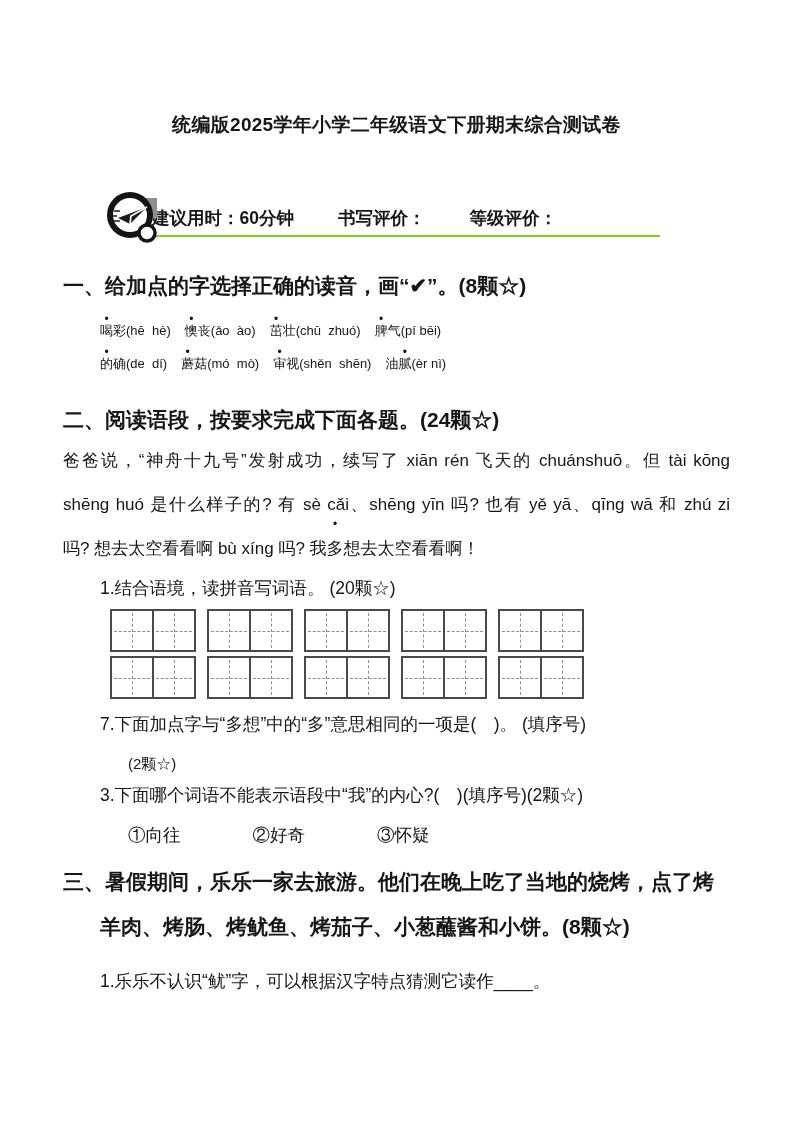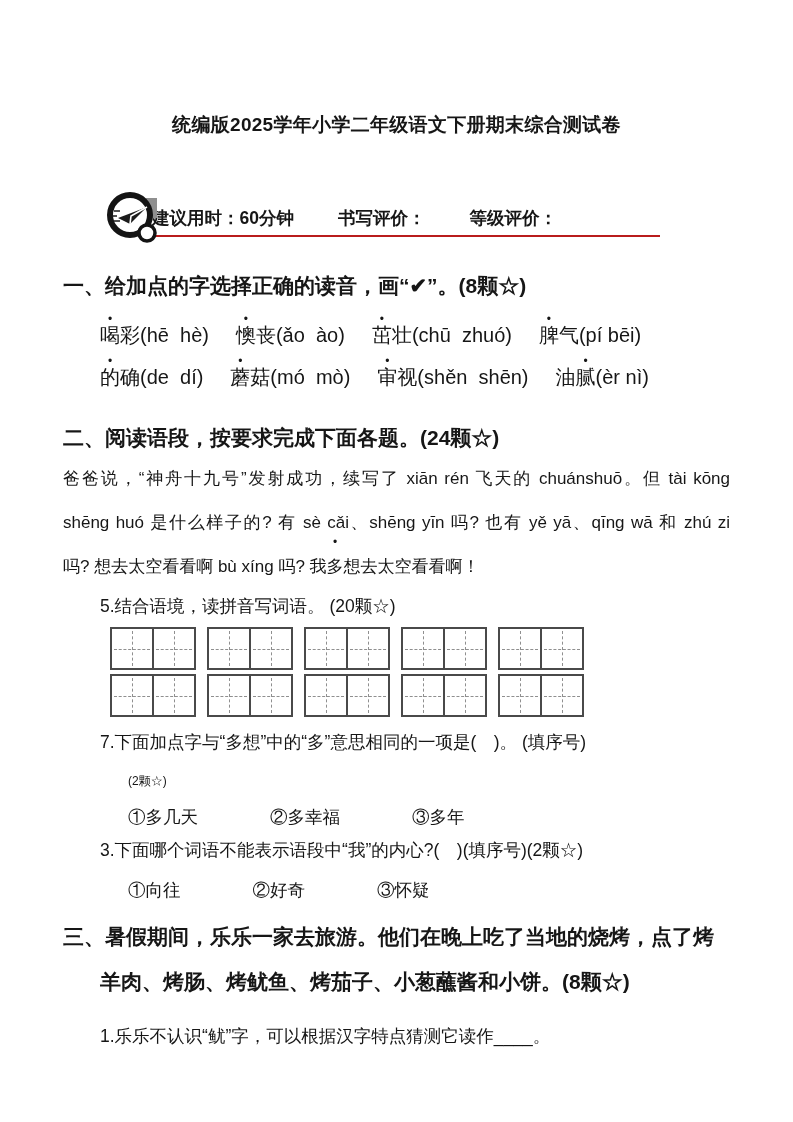--- a/index.html
+++ b/index.html
@@ -22,40 +22,40 @@
     letter-spacing:.3px;
   }
   
   .info-bar{
     display:flex;align-items:flex-end;
     margin-top:50px;margin-left:42px;
   }
   .icon-wrap{flex:none;margin-right:-7px;margin-bottom:-11px;position:relative;z-index:1;}
   .info-line{
     display:flex;gap:44px;
-    border-bottom:2px solid #b91c1c;
+    border-bottom:2px solid #84cc16;
     padding-bottom:5px;
     width:508px;
     font-size:17.5px;font-weight:600;
     white-space:nowrap;
   }
   .sec-heading{
     font-size:21px;font-weight:600;line-height:26px;
     white-space:pre-wrap;
   }
   .sec1-heading{margin-top:36px;}
   .sec2-heading{margin-top:34px;}
   .sec3-heading{
     margin-top:12px;
     padding-left:37px;text-indent:-37px;
     line-height:45px;font-weight:600;
   }
   .pinyin-row{
-    margin-left:37px;display:flex;gap:27px;
-    font-size:20px;padding-top:9px;
+    margin-left:37px;display:flex;gap:14px;
+    font-size:13px;padding-top:9px;
     white-space:pre-wrap;
   }
   .pinyin-row.r1{margin-top:14px;}
   .pinyin-row.r2{margin-top:6px;}
   .word{white-space:pre;}
   
   .dc{position:relative;display:inline-block;}
   .dc::before{
     content:"\2022";
     position:absolute;top:-0.78em;left:50%;
@@ -69,21 +69,21 @@
   }
   .jfull{text-align:justify;text-align-last:justify;}
   .subq{
     margin-left:37px;font-size:17.5px;line-height:26px;
     white-space:pre-wrap;
   }
   .subq1{margin-top:4px;}
   .subq2{margin-top:12px;}
   .subq3{margin-top:8px;}
   .subq-last{margin-top:19px;}
-  .score-line{margin-left:65px;margin-top:18px;font-size:12px;}
+  .score-line{margin-left:65px;margin-top:18px;font-size:15px;}
   .opts{
     margin-left:65px;margin-top:15px;
     display:flex;gap:72px;font-size:17.5px;
   }
   
   .grids{margin-left:47px;margin-top:8px;}
   .grow{display:flex;gap:11px;}
   .grow + .grow{margin-top:4px;}
   .gbox{
     width:86px;height:43px;
@@ -143,21 +143,21 @@
   </div>
 
   <div class="sec-heading sec2-heading">二、阅读语段，按要求完成下面各题。(24颗☆)</div>
 
   <div class="para">
     <div class="para-line jfull">爸爸说，“神舟十九号”发射成功，续写了 xiān rén 飞天的 chuánshuō。但 tài kōng</div>
     <div class="para-line jfull">shēng huó 是什么样子的? 有 sè cǎi、shēng yīn 吗? 也有 yě yā、qīng wā 和 zhú zi</div>
     <div class="para-line"><span>吗? 想去太空看看啊 bù xíng 吗? 我</span><span class="dc">多</span><span>想去太空看看啊！</span></div>
   </div>
 
-  <div class="subq subq1">5.结合语境，读拼音写词语。 (20颗☆)</div>
+  <div class="subq subq1">1.结合语境，读拼音写词语。 (20颗☆)</div>
 
   <div class="grids">
     <div class="grow">
       <div class="gbox">
           <div class="gcell"></div>
           <div class="gcell"></div>
         </div>
       <div class="gbox">
           <div class="gcell"></div>
           <div class="gcell"></div>
@@ -194,25 +194,20 @@
         </div>
       <div class="gbox">
           <div class="gcell"></div>
           <div class="gcell"></div>
         </div>
     </div>
   </div>
 
   <div class="subq subq2">7.下面加点字与“多想”中的“多”意思相同的一项是(　)。 (填序号)</div>
   <div class="score-line">(2颗☆)</div>
-  <div class="opts">
-    <span>①多几天</span>
-    <span>②多幸福</span>
-    <span>③多年</span>
-  </div>
 
   <div class="subq subq3">3.下面哪个词语不能表示语段中“我”的内心?(　)(填序号)(2颗☆)</div>
   <div class="opts">
     <span>①向往</span>
     <span>②好奇</span>
     <span>③怀疑</span>
   </div>
 
   <div class="sec-heading sec3-heading">三、暑假期间，乐乐一家去旅游。他们在晚上吃了当地的烧烤，点了烤羊肉、烤肠、烤鱿鱼、烤茄子、小葱蘸酱和小饼。(8颗☆)</div>
   <div class="subq subq-last">1.乐乐不认识“鱿”字，可以根据汉字特点猜测它读作____。</div>

